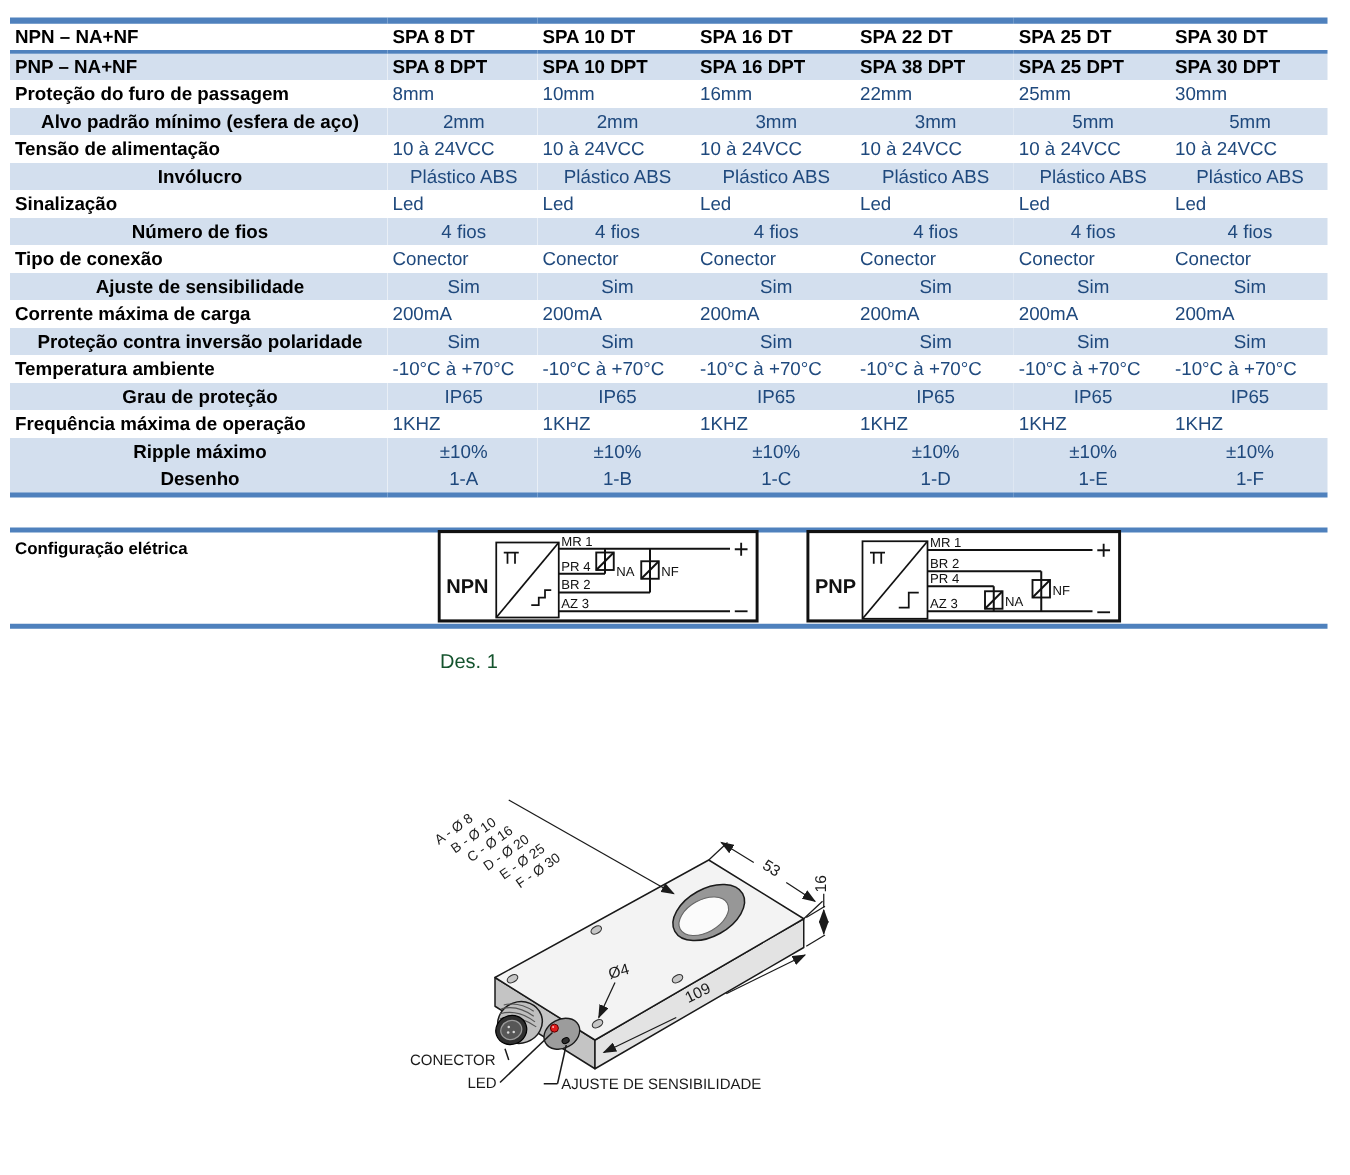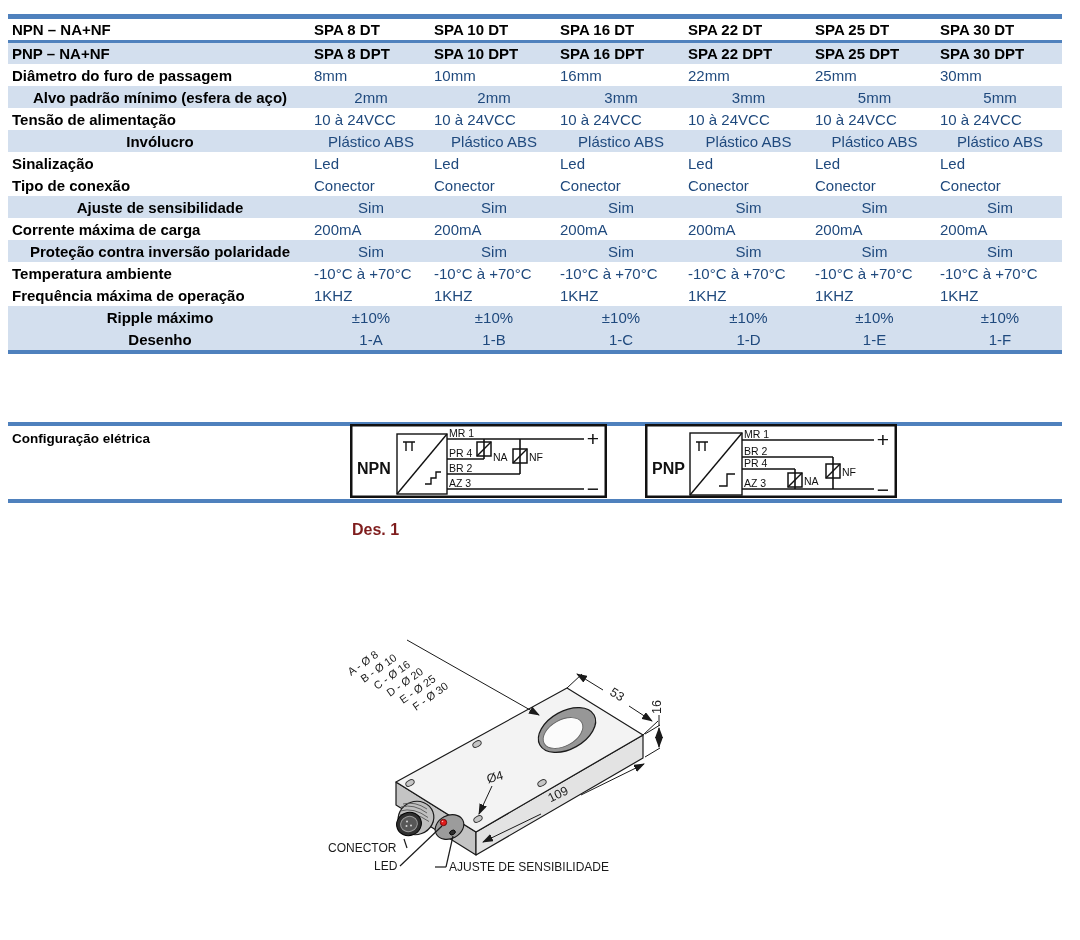--- a/index.html
+++ b/index.html
@@ -31,21 +31,21 @@
   .elec-label{position:absolute;left:4px;top:9px;font-size:13.5px;font-weight:bold;color:#000;}
   .diagram{position:absolute;top:2px;}
   .diagram.npn{left:342px;}
   .diagram.pnp{left:637px;}
   .cir text{font-family:"Liberation Sans",sans-serif;fill:#111;}
   .cir .wlbl{font-size:10.5px;}
   .cir .ttl{font-size:16px;font-weight:bold;}
   .cir .pm{font-size:21px;}
   .cir line,.cir path,.cir polyline,.cir rect{stroke:#111;fill:none;}
 
-  .des-caption{position:absolute;left:352px;top:521px;font-size:16px;font-weight:bold;color:#7f1d1d;}
+  .des-caption{position:absolute;left:352px;top:521px;font-size:16px;font-weight:normal;color:#14532d;}
 
   
   .drawing{position:absolute;left:308px;top:618px;}
   .dwg text{font-family:"Liberation Sans",sans-serif;fill:#1a1a1a;}
   .dwg .cascade{font-size:11px;}
   .dwg .dim{font-size:12.5px;}
   .dwg .callout{font-size:12px;}
 </style>
 </head>
 <body>
@@ -70,28 +70,28 @@
         <th>SPA 16 DT</th>
         <th>SPA 22 DT</th>
         <th>SPA 25 DT</th>
         <th>SPA 30 DT</th>
       </tr>
       <tr class="h2">
         <th>PNP – NA+NF</th>
         <th>SPA 8 DPT</th>
         <th>SPA 10 DPT</th>
         <th>SPA 16 DPT</th>
-        <th>SPA 22 DPT</th>
+        <th>SPA 38 DPT</th>
         <th>SPA 25 DPT</th>
         <th>SPA 30 DPT</th>
       </tr>
     </thead>
     <tbody>
         <tr>
-          <th>Diâmetro do furo de passagem</th>
+          <th>Proteção do furo de passagem</th>
           <td>8mm</td>
           <td>10mm</td>
           <td>16mm</td>
           <td>22mm</td>
           <td>25mm</td>
           <td>30mm</td>
         </tr>
         <tr class="shaded">
           <th>Alvo padrão mínimo (esfera de aço)</th>
           <td>2mm</td>
@@ -121,20 +121,29 @@
         </tr>
         <tr>
           <th>Sinalização</th>
           <td>Led</td>
           <td>Led</td>
           <td>Led</td>
           <td>Led</td>
           <td>Led</td>
           <td>Led</td>
         </tr>
+        <tr class="shaded">
+          <th>Número de fios</th>
+          <td>4 fios</td>
+          <td>4 fios</td>
+          <td>4 fios</td>
+          <td>4 fios</td>
+          <td>4 fios</td>
+          <td>4 fios</td>
+        </tr>
         <tr>
           <th>Tipo de conexão</th>
           <td>Conector</td>
           <td>Conector</td>
           <td>Conector</td>
           <td>Conector</td>
           <td>Conector</td>
           <td>Conector</td>
         </tr>
         <tr class="shaded">
@@ -165,20 +174,29 @@
           <td>Sim</td>
         </tr>
         <tr>
           <th>Temperatura ambiente</th>
           <td>-10°C à +70°C</td>
           <td>-10°C à +70°C</td>
           <td>-10°C à +70°C</td>
           <td>-10°C à +70°C</td>
           <td>-10°C à +70°C</td>
           <td>-10°C à +70°C</td>
+        </tr>
+        <tr class="shaded">
+          <th>Grau de proteção</th>
+          <td>IP65</td>
+          <td>IP65</td>
+          <td>IP65</td>
+          <td>IP65</td>
+          <td>IP65</td>
+          <td>IP65</td>
         </tr>
         <tr>
           <th>Frequência máxima de operação</th>
           <td>1KHZ</td>
           <td>1KHZ</td>
           <td>1KHZ</td>
           <td>1KHZ</td>
           <td>1KHZ</td>
           <td>1KHZ</td>
         </tr>

